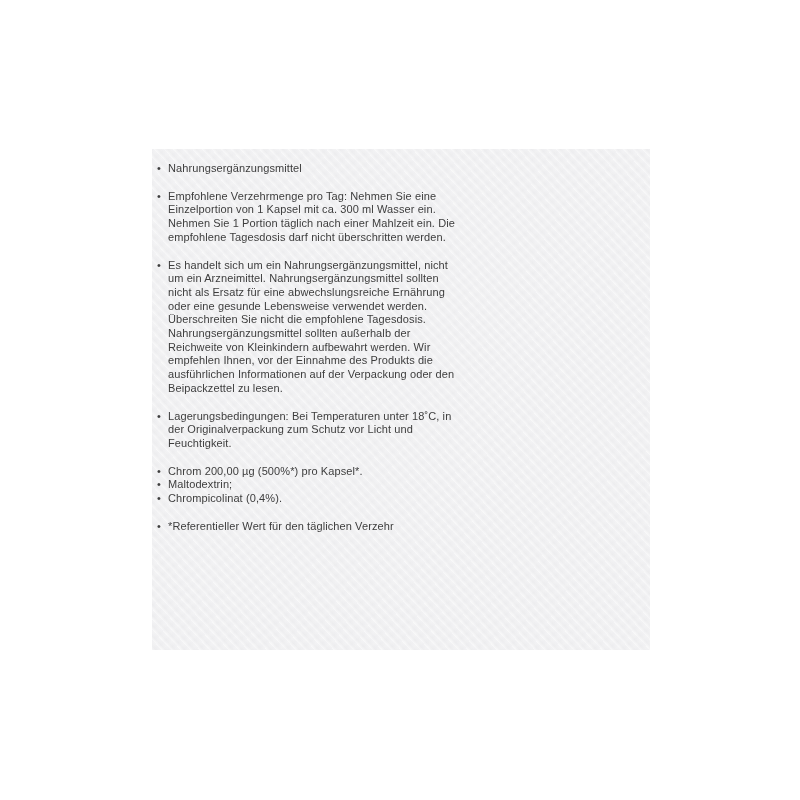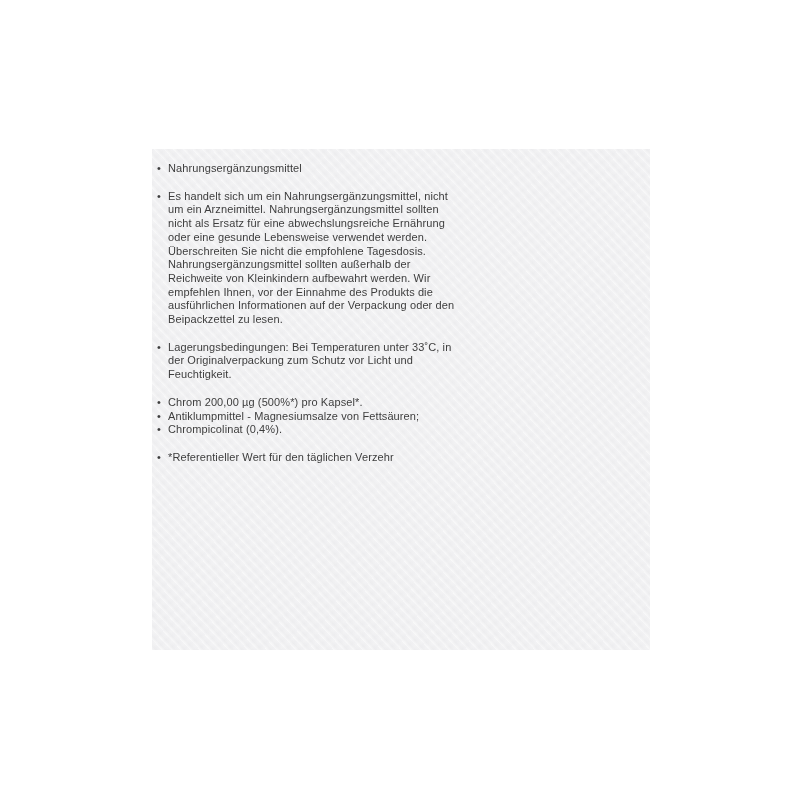--- a/index.html
+++ b/index.html
@@ -63,28 +63,31 @@
 </head>
 <body style="background: rgb(255, 255, 255);">
 
 <div class="canvas">
   <div class="sheet" style="background-color: rgb(240, 240, 241);">
     <div class="content" id="groups" style="color: rgb(61, 61, 61);">
         <ul class="group">
           <li>Nahrungsergänzungsmittel</li>
         </ul>
         <ul class="group">
+          <li>Empfohlene Verzehrmenge pro Tag: Nehmen Sie eine Einzelportion von 1 Kapsel mit ca. 300 ml Wasser ein. Nehmen Sie 1 Portion täglich nach einer Mahlzeit ein. Die empfohlene Tagesdosis darf nicht überschritten werden.</li>
+        </ul>
+        <ul class="group">
           <li>Es handelt sich um ein Nahrungsergänzungsmittel, nicht um ein Arzneimittel. Nahrungsergänzungsmittel sollten nicht als Ersatz für eine abwechslungsreiche Ernährung oder eine gesunde Lebensweise verwendet werden. Überschreiten Sie nicht die empfohlene Tagesdosis. Nahrungsergänzungsmittel sollten außerhalb der Reichweite von Kleinkindern aufbewahrt werden. Wir empfehlen Ihnen, vor der Einnahme des Produkts die ausführlichen Informationen auf der Verpackung oder den Beipackzettel zu lesen.</li>
         </ul>
         <ul class="group">
-          <li>Lagerungsbedingungen: Bei Temperaturen unter 33˚C, in der Originalverpackung zum Schutz vor Licht und Feuchtigkeit.</li>
+          <li>Lagerungsbedingungen: Bei Temperaturen unter 18˚C, in der Originalverpackung zum Schutz vor Licht und Feuchtigkeit.</li>
         </ul>
         <ul class="group">
           <li>Chrom 200,00 µg (500%*) pro Kapsel*.</li>
-          <li>Antiklumpmittel - Magnesiumsalze von Fettsäuren;</li>
+          <li>Maltodextrin;</li>
           <li>Chrompicolinat (0,4%).</li>
         </ul>
         <ul class="group">
           <li>*Referentieller Wert für den täglichen Verzehr</li>
         </ul>
       </div>
   </div>
 </div>
 
 </body></html>

